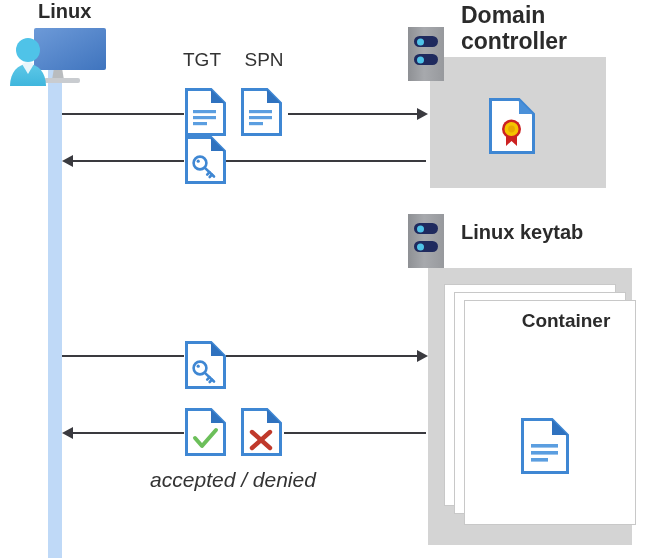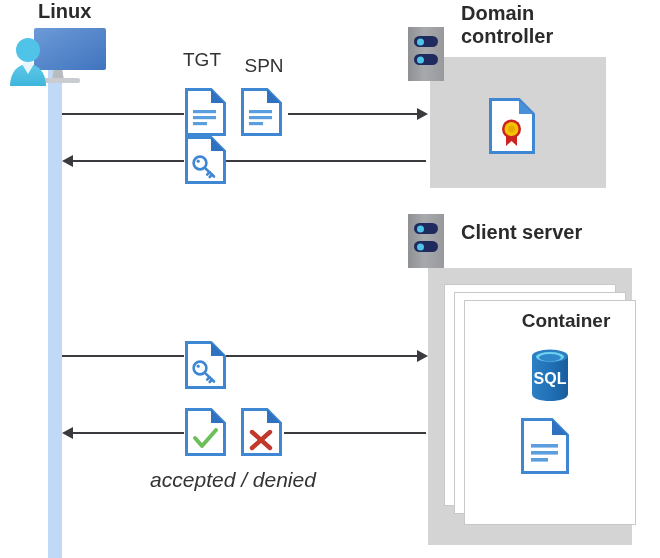--- a/index.html
+++ b/index.html
@@ -119,21 +119,21 @@
 
   <div class="abs server-rack" style="left:408px; top:27px; width:36px; height:54px;">
     <div class="bar" style="left:6px; top:9px; width:24px; height:11px;">
         <span class="dot"></span>
       </div>
     <div class="bar" style="left:6px; top:27px; width:24px; height:11px;">
         <span class="dot"></span>
       </div>
   </div>
 
-  <div class="abs title-bold" style="left:461px; top:2px; width:200px; font-size:20px;">Domain
+  <div class="abs title-bold" style="left:461px; top:2px; width:200px; font-size:23px;">Domain
 controller</div>
 
   <div class="abs icon-wrap" style="left:489px; top:98px; width:46px; height:56px;">
     <svg width="46" height="56" viewBox="0 0 46 56">
       <path d="M1.5 1.5 H30 L44.5 16 V54.5 H1.5 Z" fill="#ffffff" stroke="#3f87d3" stroke-width="3"></path>
       <path d="M30 1.5 L44.5 16 H30 Z" fill="#3f87d3"></path>
       <path d="M30 2 L44 16 L30 16 Z" fill="#4a90d9"></path>
 
       <path d="M17 32 L17 48 L22.5 43 L28 48 L28 32 Z" fill="#cc2222"></path>
 
@@ -147,58 +147,42 @@
 
   <div class="abs server-rack" style="left:408px; top:214px; width:36px; height:54px;">
     <div class="bar" style="left:6px; top:9px; width:24px; height:11px;">
         <span class="dot"></span>
       </div>
     <div class="bar" style="left:6px; top:27px; width:24px; height:11px;">
         <span class="dot"></span>
       </div>
   </div>
 
-  <div class="abs title-bold" style="left:461px; top:221px; width:200px; font-size:20px;">Client server</div>
+  <div class="abs title-bold" style="left:461px; top:221px; width:200px; font-size:20px;">Linux keytab</div>
 
   <div class="abs card" style="left:444px; top:284px; width:172px; height:222px;"></div>
   <div class="abs card" style="left:454px; top:292px; width:172px; height:222px;"></div>
   <div class="abs card" style="left:464px; top:300px; width:172px; height:225px;"></div>
 
   <div class="abs title-bold" style="left:464px; top:310px; width:204px; text-align:center; font-size:19px;">Container</div>
 
-  <div class="abs icon-wrap" style="left:522px; top:347px; width:56px; height:56px;">
-    <svg width="56" height="56" viewBox="0 0 56 56">
-      <defs>
-        <linearGradient id="cyl" x1="0" y1="0" x2="1" y2="0">
-          <stop offset="0%" stop-color="#2e7fc4"></stop>
-          <stop offset="55%" stop-color="#1f6fb5"></stop>
-          <stop offset="100%" stop-color="#195d9b"></stop>
-        </linearGradient>
-      </defs>
-      <path d="M10 9 H46 V47 C46 51.4 38 54 28 54 C18 54 10 51.4 10 47 Z" fill="url(#cyl)"></path>
-      <ellipse cx="28" cy="9" rx="18" ry="6.5" fill="#2d7fc4"></ellipse>
-      <ellipse cx="28" cy="9.8" rx="14" ry="4.8" fill="#6fd3ef"></ellipse>
-      <ellipse cx="28" cy="10.6" rx="11" ry="3.6" fill="#2f86c9"></ellipse>
-      <text x="28" y="37" text-anchor="middle" font-family="Liberation Sans, sans-serif" font-size="16" font-weight="bold" fill="#ffffff">SQL</text>
-    </svg>
-  </div>
 
   <div class="abs icon-wrap" style="left:521px; top:418px; width:48px; height:56px;">
     <svg width="48" height="56" viewBox="0 0 48 56">
       <path d="M1.5 1.5 H31 L46.5 17 V54.5 H1.5 Z" fill="#ffffff" stroke="#3f87d3" stroke-width="3"></path>
       <path d="M31 1.5 L46.5 17 H31 Z" fill="#2f72bf"></path>
       <rect x="10" y="26" width="27" height="3.6" fill="#5b9ee0"></rect>
       <rect x="10" y="33" width="27" height="3.6" fill="#5b9ee0"></rect>
       <rect x="10" y="40" width="17" height="3.6" fill="#5b9ee0"></rect>
     </svg>
   </div>
 
 
   <div class="abs label-plain" style="left:183px; top:50px; width:50px; font-size:19px;">TGT</div>
-  <div class="abs label-plain" style="left:239px; top:56px; width:50px; text-align:center; font-size:19px;">SPN</div>
+  <div class="abs label-plain" style="left:239px; top:50px; width:50px; text-align:center; font-size:19px;">SPN</div>
 
   <div class="abs conn-line" style="left:62px; top:113px; width:122px;"></div>
   <div class="abs conn-line" style="left:288px; top:113px; width:129px;"></div>
   <div class="abs arrow-right" style="left:417px; top:108px;"></div>
 
   <div class="abs icon-wrap" style="left:185px; top:88px; width:41px; height:48px;">
     <svg width="41" height="48" viewBox="0 0 41 48">
       <path d="M1.5 1.5 H26 L39.5 15 V46.5 H1.5 Z" fill="#ffffff" stroke="#3f87d3" stroke-width="3"></path>
       <path d="M26 1.5 L39.5 15 H26 Z" fill="#2f72bf"></path>
       <rect x="8" y="22" width="23" height="3.2" fill="#5b9ee0"></rect>

